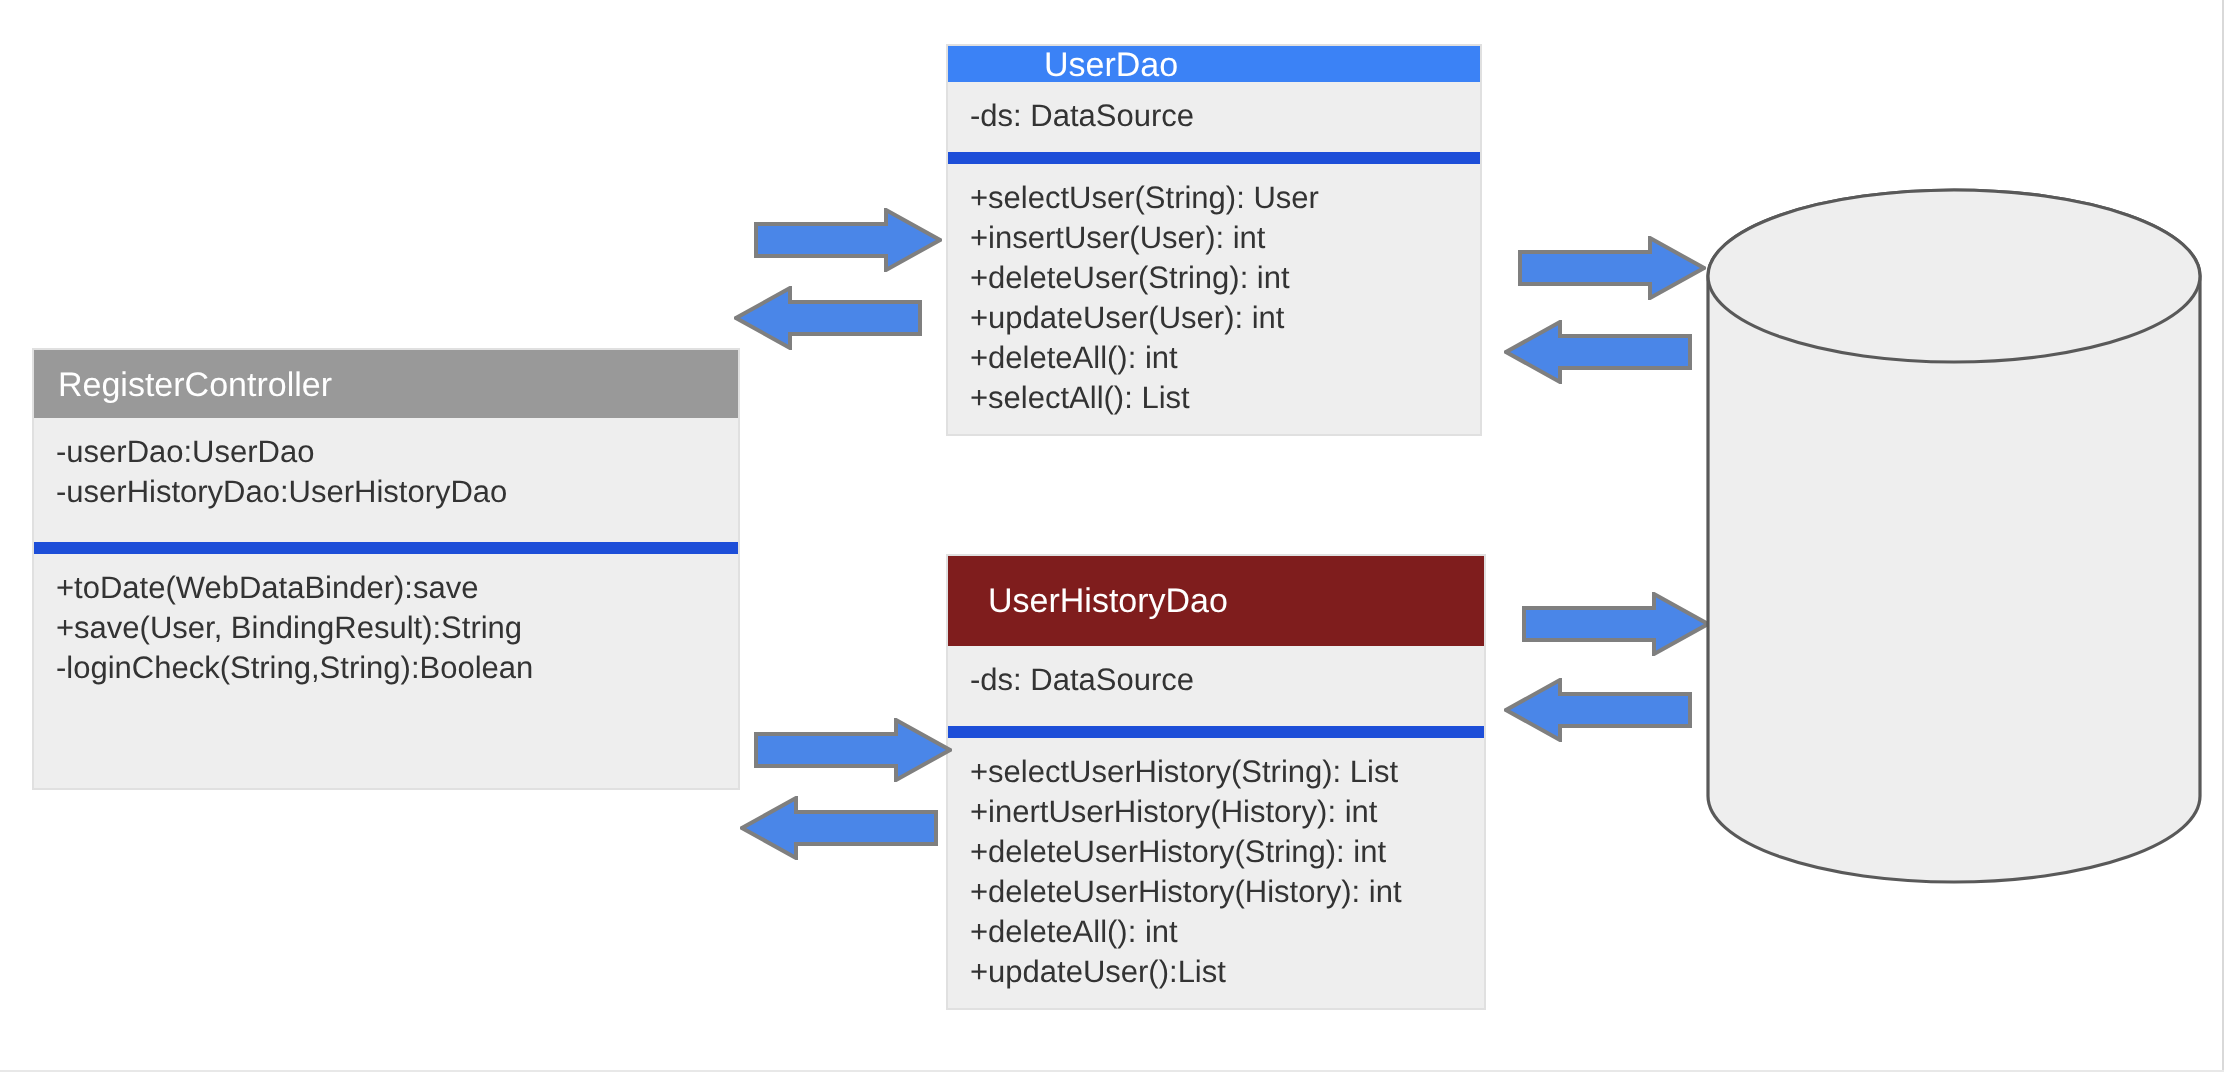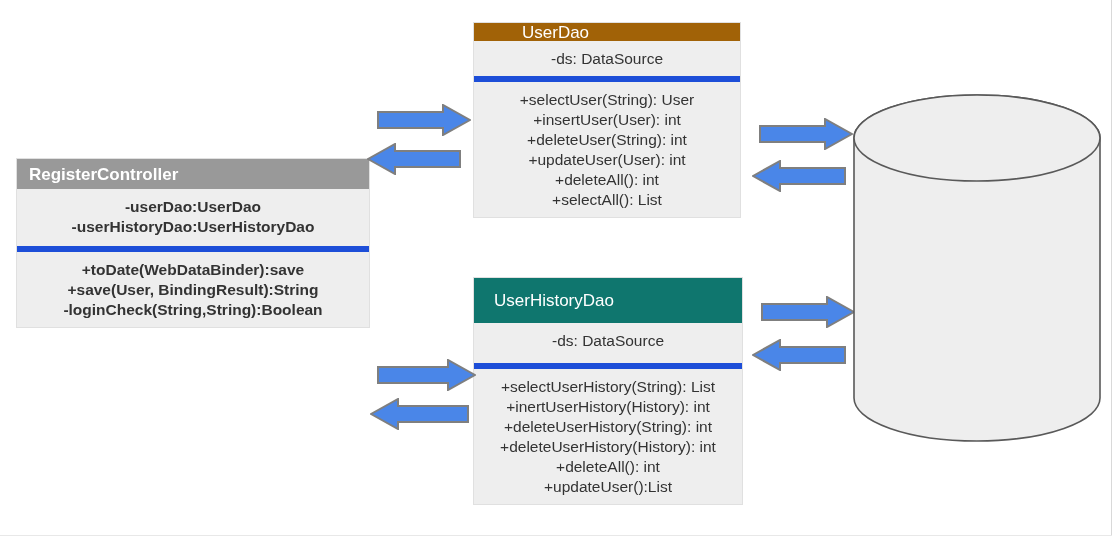--- a/index.html
+++ b/index.html
@@ -63,61 +63,59 @@
     color: #333333;
     font-size: 15.5px;
   }
   .uml-section.first {
     border-top: none;
   }
   .uml-line {
     white-space: pre;
     line-height: 20px;
     color: #333333;
-    text-align: center;
   }
 
   
   #box-registercontroller {
     left: 16px;
-    top: 158px;
+    top: 174px;
     width: 354px;
-    height: 170px;
-    font-weight: bold;
+    height: 221px;
   }
   #box-registercontroller .uml-header {
     height: 34px;
     background: #999999;
   }
   #box-registercontroller .attrs { height: 62px; }
   #box-registercontroller .ops { flex: 1 1 auto; }
 
   #box-userdao {
     left: 473px;
     top: 22px;
     width: 268px;
     height: 196px;
   }
   #box-userdao .uml-header {
     height: 33px;
-    background: #a16207;
+    background: #3b82f6;
     padding-left: 48px;
   }
   #box-userdao .attrs { height: 38px; }
   #box-userdao .ops { flex: 1 1 auto; }
 
   #box-userhistorydao {
     left: 473px;
     top: 277px;
     width: 270px;
     height: 228px;
   }
   #box-userhistorydao .uml-header {
     height: 47px;
-    background: #0f766e;
+    background: #7f1d1d;
     padding-left: 20px;
   }
   #box-userhistorydao .attrs { height: 41px; }
   #box-userhistorydao .ops { flex: 1 1 auto; }
 
   
   .block-arrow {
     position: absolute;
   }
   .block-arrow svg { display: block; }

